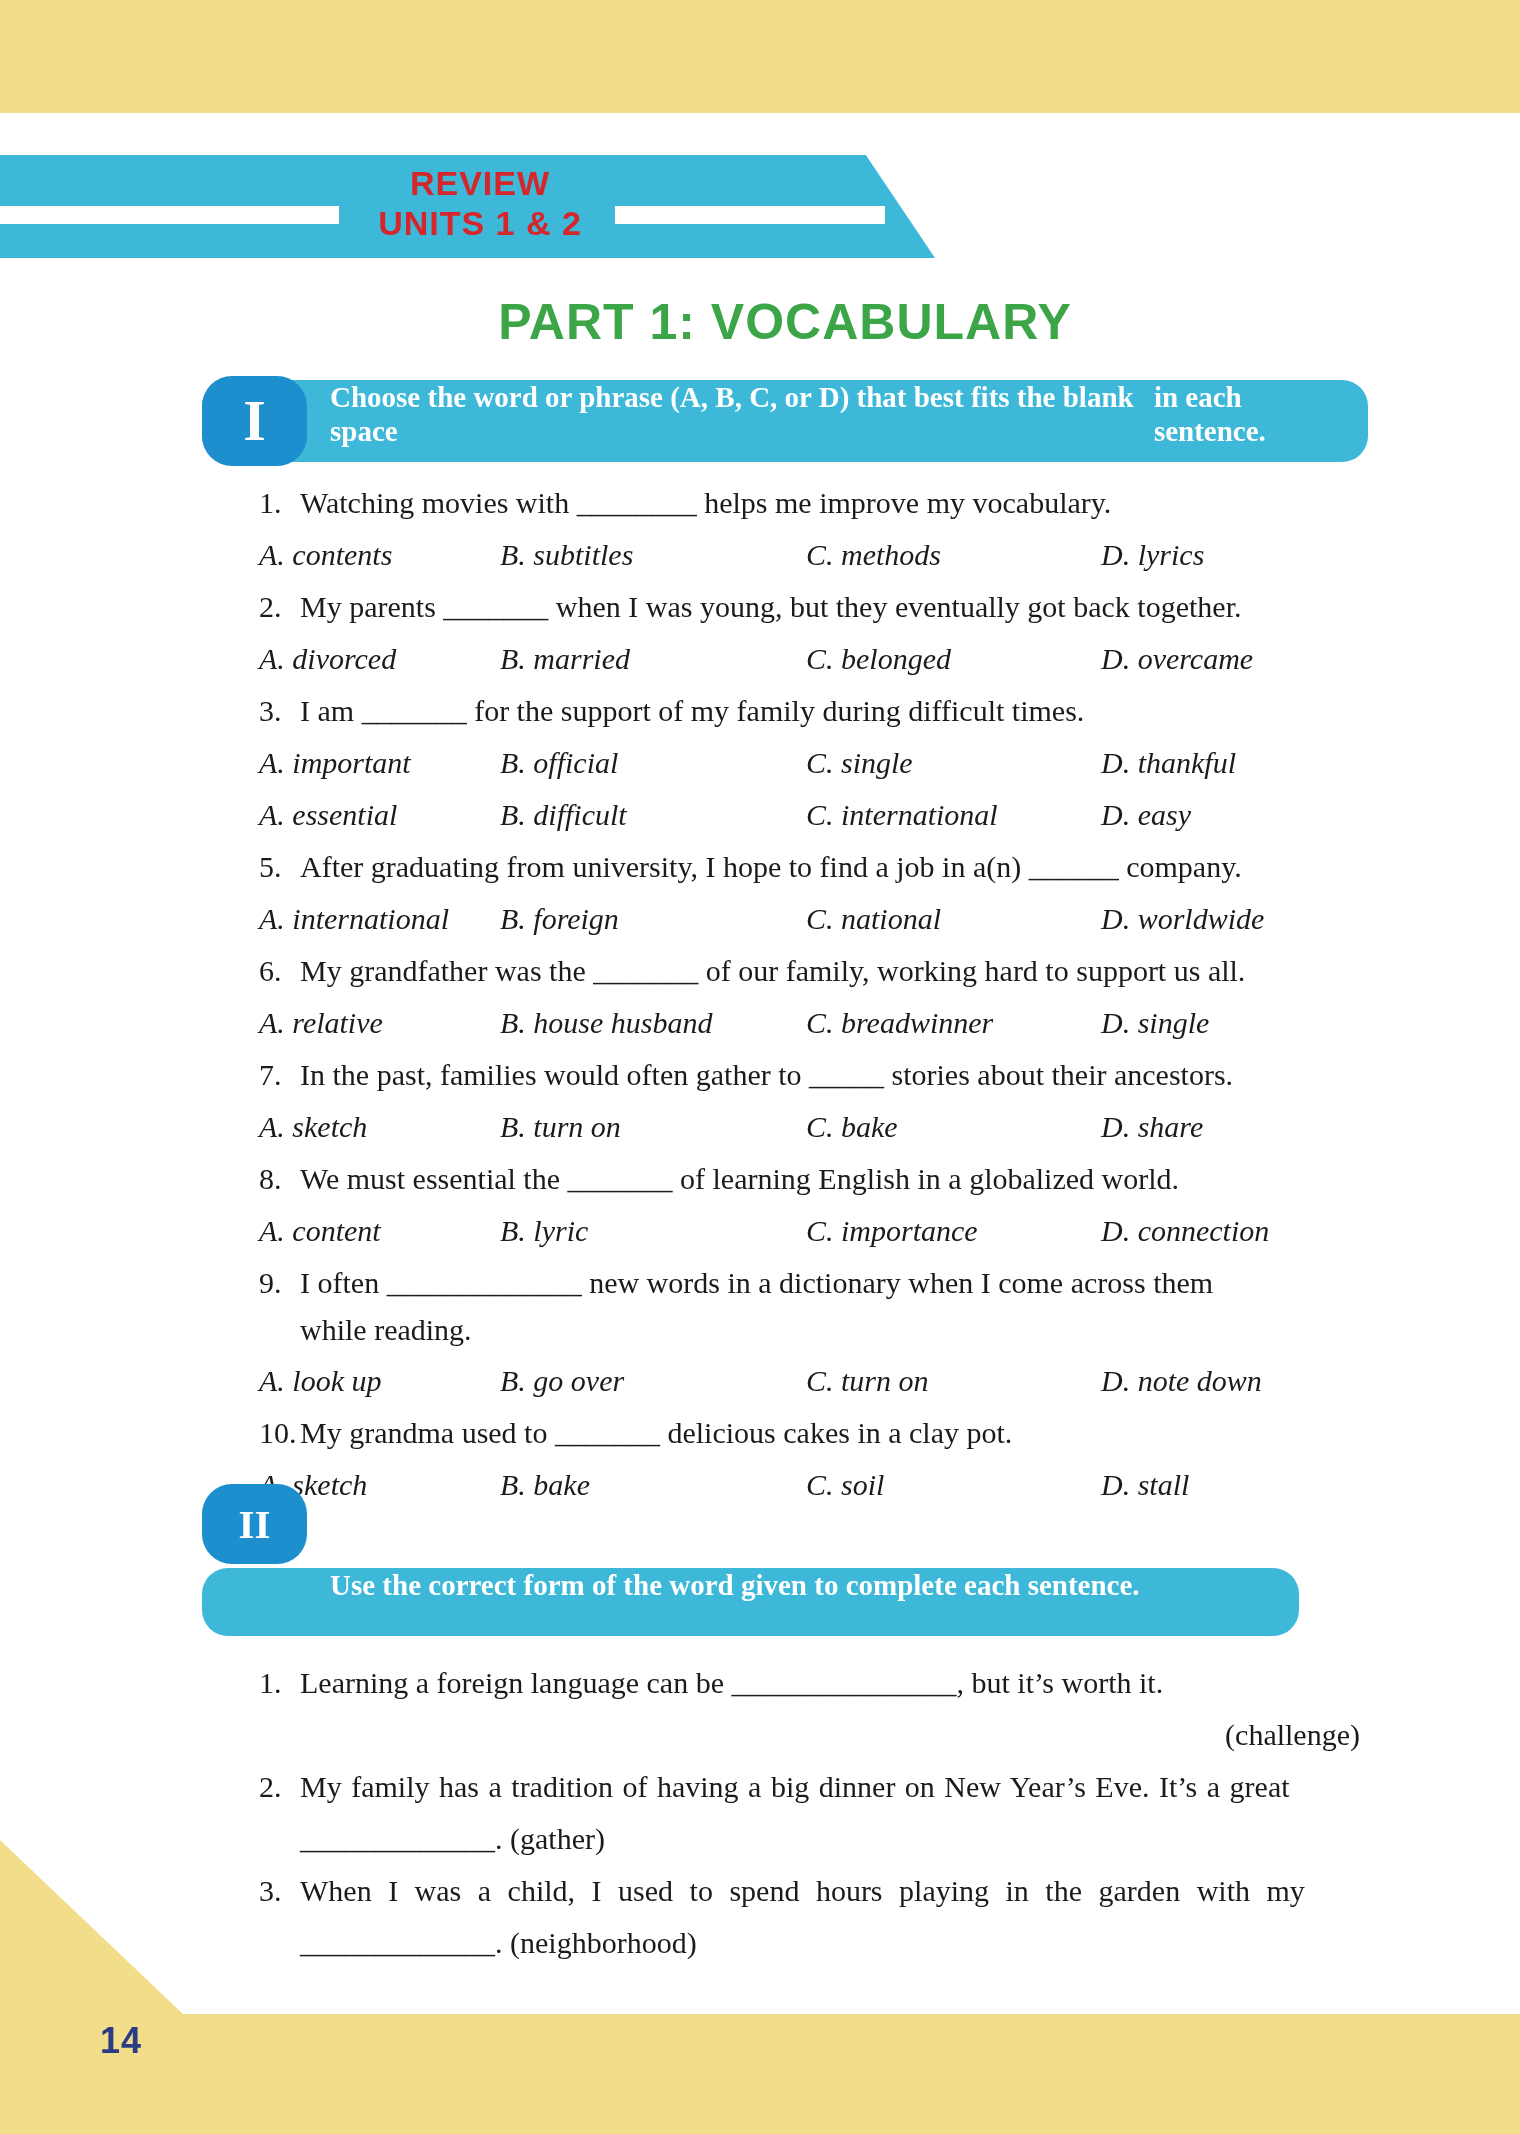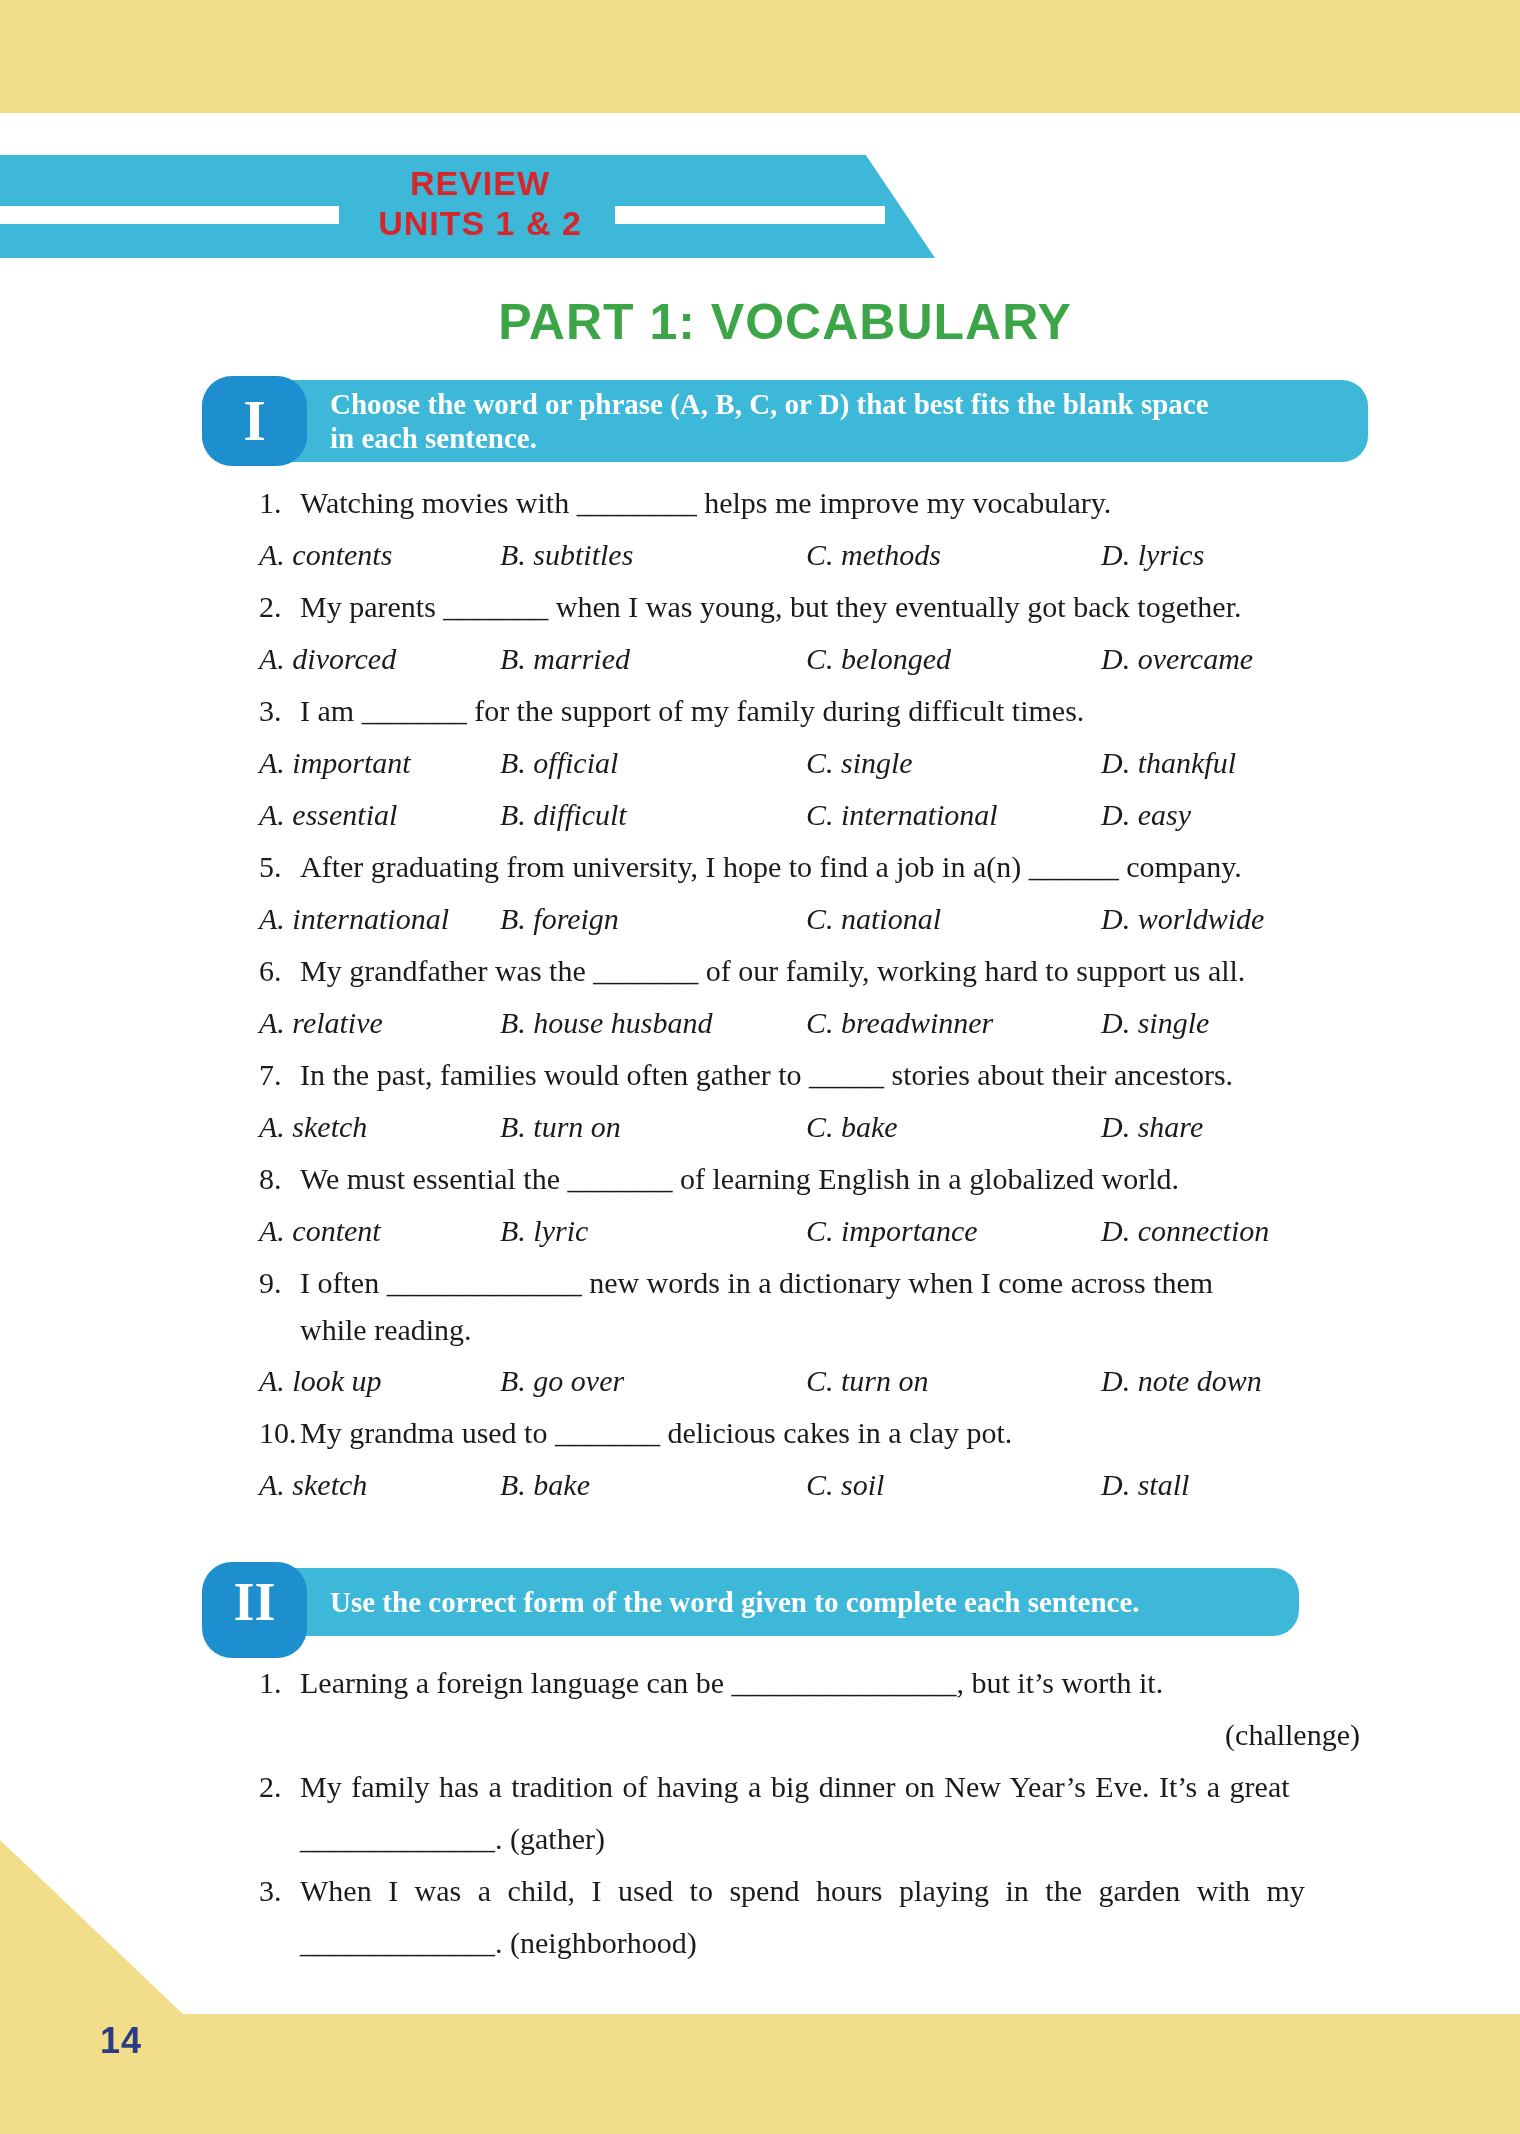--- a/index.html
+++ b/index.html
@@ -27,26 +27,26 @@
   .part-title{left:260px;top:296px;width:1050px;text-align:center;margin:0;
     font-family:"Liberation Sans", sans-serif;font-weight:bold;font-size:50px;
     line-height:52px;color:#3BA548;letter-spacing:1px;}
 
   
   .instr-box{background:#3EB8D9;border-radius:26px;color:#ffffff;
     font-family:"Liberation Serif", serif;font-weight:bold;}
   .instr-1{left:202px;top:380px;width:1166px;height:82px;}
   .instr-2{left:202px;top:1568px;width:1097px;height:68px;}
   .instr-text{position:absolute;left:128px;top:0;right:20px;height:100%;
-    display:flex;flex-direction:column;justify-content:center;}
+    display:flex;flex-direction:row;}
   .instr-line{font-size:29px;line-height:34px;}
   .badge{background:#1E8FCE;border-radius:30px;color:#ffffff;text-align:center;
     font-family:"Liberation Serif", serif;font-weight:bold;}
   .badge-1{left:202px;top:376px;width:105px;height:90px;font-size:58px;line-height:90px;}
-  .badge-2{left:202px;top:1562px;width:105px;height:96px;font-size:54px;line-height:80px;}
+  .badge-2{left:202px;top:1484px;width:105px;height:80px;font-size:41px;line-height:80px;}
 
   
   .mcq-list{left:259px;top:477px;width:1101px;}
   .mcq-block{position:relative;}
   .q-line{height:52px;line-height:52px;font-size:30px;white-space:nowrap;}
   .q-line2{height:46px;line-height:42px;padding-left:41px;}
   .q-num{display:inline-block;min-width:41px;}
   .opt-row{position:relative;height:52px;font-size:30px;line-height:52px;}
   .opt{position:absolute;top:0;white-space:nowrap;font-style:italic;}
   .opt-0{left:0;} .opt-1{left:241px;} .opt-2{left:547px;} .opt-3{left:842px;}

